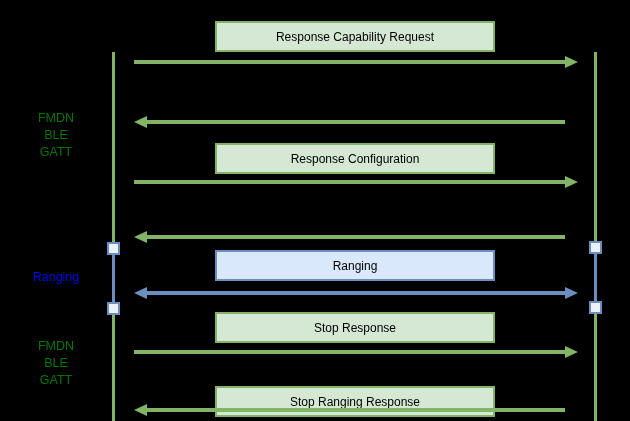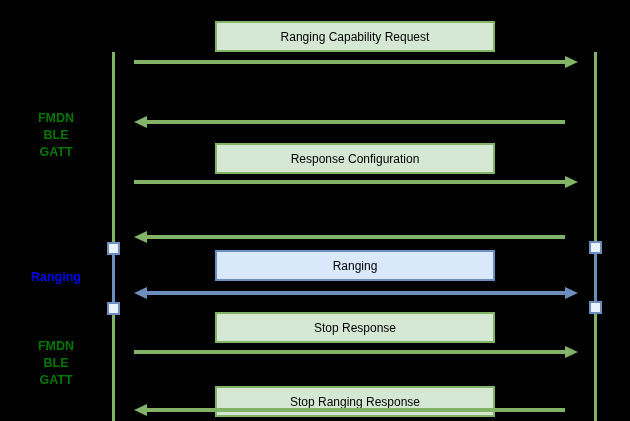--- a/index.html
+++ b/index.html
@@ -36,21 +36,21 @@
   .arrow.green .line { background:#82b366; }
   .arrow.blue  .line { background:#6c8ebf; }
   .head { width:0; height:0; border-top:6px solid transparent; border-bottom:6px solid transparent; }
   .arrow.green .head.hl { border-right:13px solid #82b366; }
   .arrow.green .head.hr { border-left:13px solid #82b366; }
   .arrow.blue  .head.hl { border-right:13px solid #6c8ebf; }
   .arrow.blue  .head.hr { border-left:13px solid #6c8ebf; }
   
   .side-label {
     position:absolute; left:11px; width:90px; text-align:center;
-    font-weight:bold; font-size:12.5px;
+    font-weight:normal; font-size:12.5px;
   }
   .side-label.gatt { color:#007700; line-height:17px; }
   .side-label.rng  { color:#0000ee; line-height:14px; }
   .side-label.g1 { top:110px; }
   .side-label.rng { top:270px; }
   .side-label.g2 { top:338px; }
 </style>
 </head>
 <body>
 
@@ -71,21 +71,21 @@
     <div>GATT</div>
   </div>
   <div class="side-label rng">Ranging</div>
   <div class="side-label gatt g2">
     <div>FMDN</div>
     <div>BLE</div>
     <div>GATT</div>
   </div>
 
   <div class="msg green" style="top:21px">
-    <span>Ranging Capability Request</span>
+    <span>Response Capability Request</span>
   </div>
   <div class="arrow green w-full" style="top:56px">
     <div class="line"></div>
     <div class="head hr"></div>
   </div>
 
   <div class="arrow green w-short" style="top:116px">
     <div class="head hl"></div>
     <div class="line"></div>
   </div>

